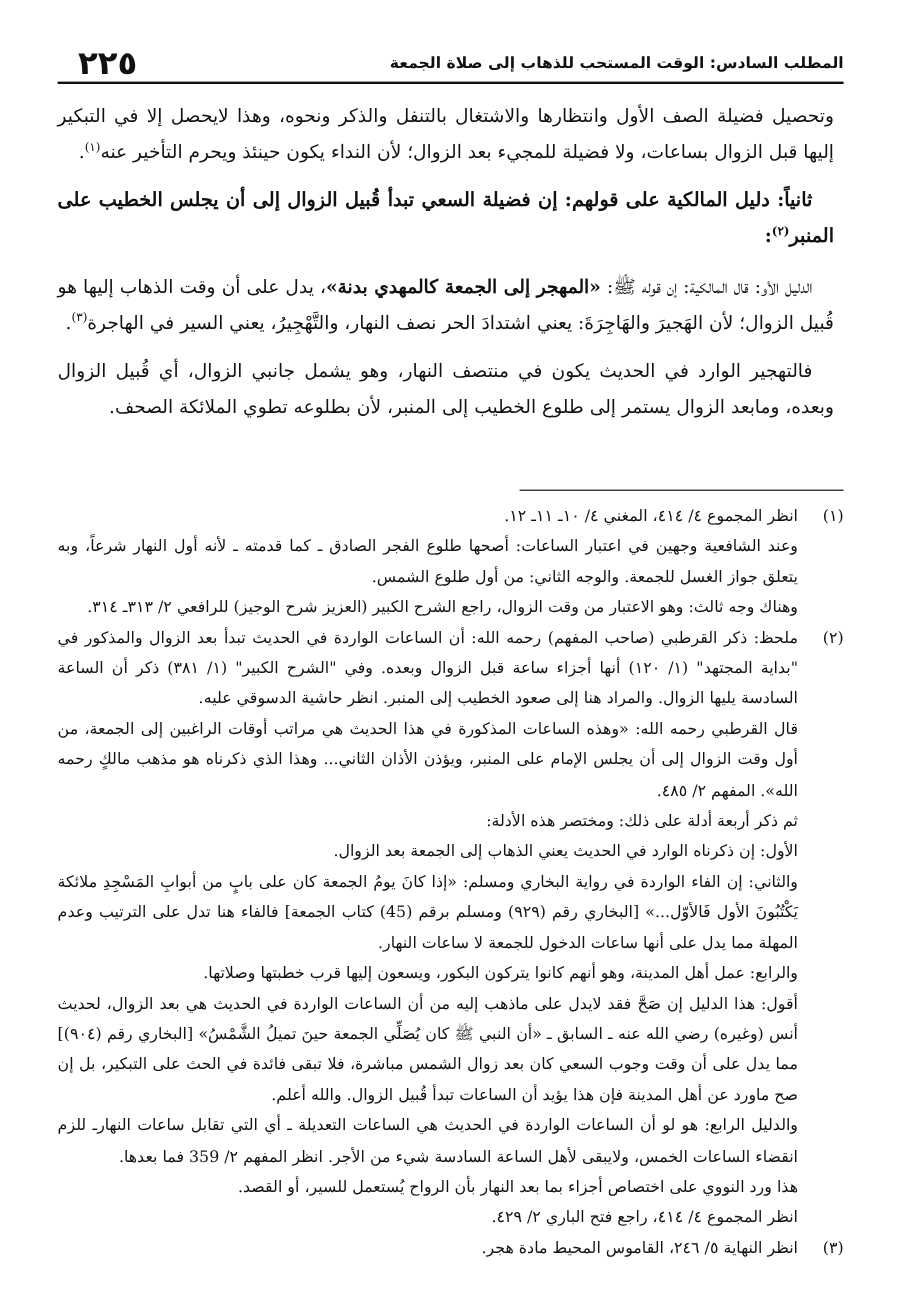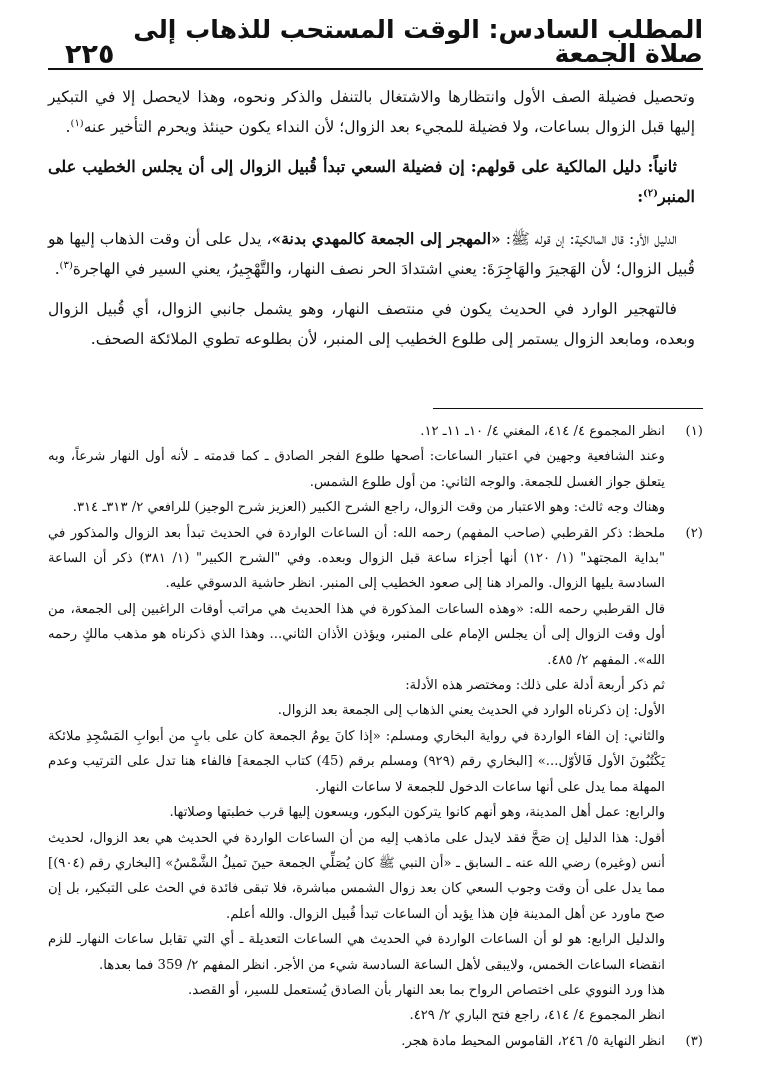--- a/index.html
+++ b/index.html
@@ -29,21 +29,21 @@
       left: 65px;
       height: 36px;
       display: flex;
       flex-direction: row;
       justify-content: space-between;
       align-items: flex-end;
     }
     .header-title {
       font-family: "DejaVu Sans", "Liberation Sans", sans-serif;
       font-weight: bold;
-      font-size: 25px;
+      font-size: 13px;
       letter-spacing: 0;
       line-height: 24px;
       color: #111;
     }
     .page-number {
       font-family: "DejaVu Sans", "Liberation Sans", sans-serif;
       font-weight: bold;
       font-size: 27px;
       line-height: 24px;
       color: #111;
@@ -152,21 +152,21 @@
       <span class="fn-num">(٢)</span>
       <div class="fn-body">
         <p>ملحظ: ذكر القرطبي (صاحب المفهم) رحمه الله: أن الساعات الواردة في الحديث تبدأ بعد الزوال والمذكور في "بداية المجتهد" (١/ ١٢٠) أنها أجزاء ساعة قبل الزوال وبعده. وفي "الشرح الكبير" (١/ ٣٨١) ذكر أن الساعة السادسة يليها الزوال. والمراد هنا إلى صعود الخطيب إلى المنبر. انظر حاشية الدسوقي عليه.</p>
         <p>قال القرطبي رحمه الله: «وهذه الساعات المذكورة في هذا الحديث هي مراتب أوقات الراغبين إلى الجمعة، من أول وقت الزوال إلى أن يجلس الإمام على المنبر، ويؤذن الأذان الثاني... وهذا الذي ذكرناه هو مذهب مالكٍ رحمه الله». المفهم ٢/ ٤٨٥.</p>
         <p>ثم ذكر أربعة أدلة على ذلك: ومختصر هذه الأدلة:</p>
         <p>الأول: إن ذكرناه الوارد في الحديث يعني الذهاب إلى الجمعة بعد الزوال.</p>
         <p>والثاني: إن الفاء الواردة في رواية البخاري ومسلم: «إذا كانَ يومُ الجمعة كان على بابٍ من أبوابِ المَسْجِدِ ملائكة يَكْتُبُونَ الأول فَالأوّل...» [البخاري رقم (٩٢٩) ومسلم برقم (45) كتاب الجمعة] فالفاء هنا تدل على الترتيب وعدم المهلة مما يدل على أنها ساعات الدخول للجمعة لا ساعات النهار.</p>
         <p>والرابع: عمل أهل المدينة، وهو أنهم كانوا يتركون البكور، ويسعون إليها قرب خطبتها وصلاتها.</p>
         <p>أقول: هذا الدليل إن صَحَّ فقد لايدل على ماذهب إليه من أن الساعات الواردة في الحديث هي بعد الزوال، لحديث أنس (وغيره) رضي الله عنه ـ السابق ـ «أن النبي ﷺ كان يُصَلِّي الجمعة حينَ تميلُ الشَّمْسُ» [البخاري رقم (٩٠٤)] مما يدل على أن وقت وجوب السعي كان بعد زوال الشمس مباشرة، فلا تبقى فائدة في الحث على التبكير، بل إن صح ماورد عن أهل المدينة فإن هذا يؤيد أن الساعات تبدأ قُبيل الزوال. والله أعلم.</p>
         <p>والدليل الرابع: هو لو أن الساعات الواردة في الحديث هي الساعات التعديلة ـ أي التي تقابل ساعات النهارـ للزم انقضاء الساعات الخمس، ولايبقى لأهل الساعة السادسة شيء من الأجر. انظر المفهم ٢/ 359 فما بعدها.</p>
-        <p>هذا ورد النووي على اختصاص الرواح بما بعد النهار بأن الصادق يُستعمل للسير، أو القصد.</p>
+        <p>هذا ورد النووي على اختصاص أجزاء بما بعد النهار بأن الرواح يُستعمل للسير، أو القصد.</p>
         <p>انظر المجموع ٤/ ٤١٤، راجع فتح الباري ٢/ ٤٢٩.</p>
       </div>
     </div>
     <div class="fn">
       <span class="fn-num">(٣)</span>
       <div class="fn-body">
         <p>انظر النهاية ٥/ ٢٤٦، القاموس المحيط مادة هجر.</p>
       </div>
     </div>
   </div>

